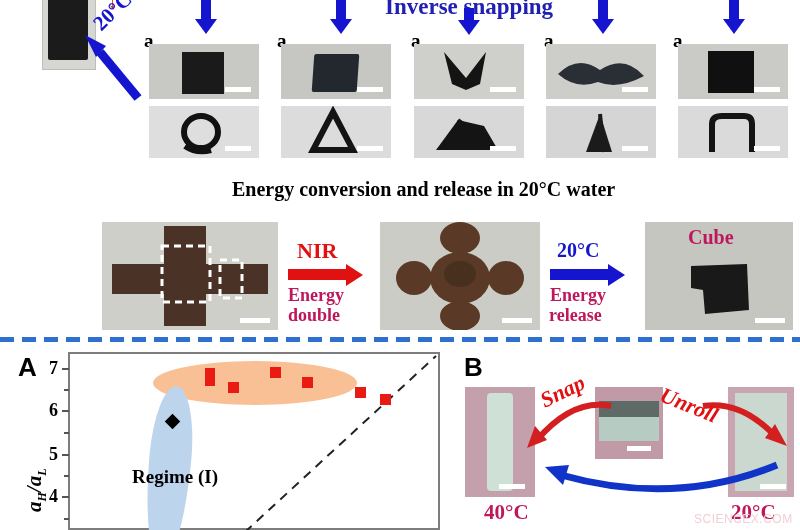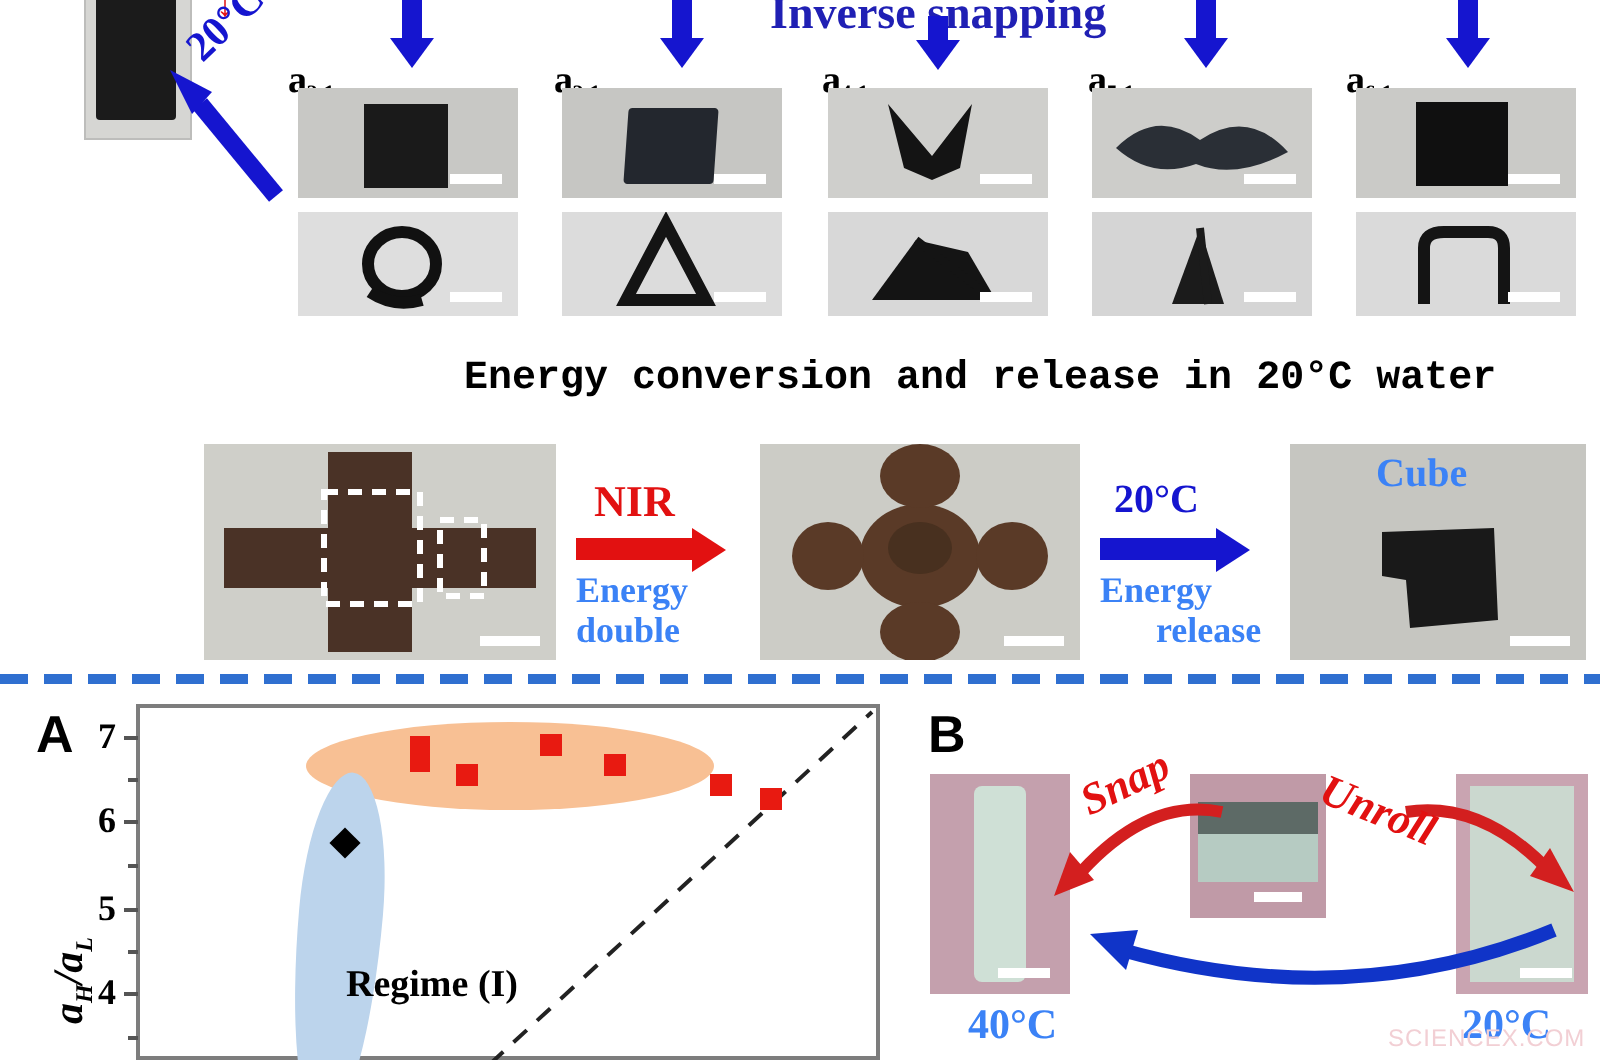--- a/index.html
+++ b/index.html
@@ -62,21 +62,21 @@
     font-family: "Liberation Serif", serif;
   }
   .lbl-red {
     position: absolute;
     color: #e21111;
     font-weight: bold;
     font-family: "Liberation Serif", serif;
   }
   .lbl-black {
     position: absolute;
-    color: #3b82f6;
+    color: #be185d;
     font-weight: bold;
     font-family: "Liberation Serif", serif;
   }
 
   .aLabel {
     position: absolute;
     font-family: "Liberation Serif", serif;
     font-weight: bold;
     font-size: 19px;
     color: #000;
@@ -305,21 +305,21 @@
       </svg>
     <div class="scalebar"></div>
   </div>
   <div class="photo" style="left:678px; top:106px; width:110px; height:52px; background:#dadada;">
     <svg width="110" height="52">
         <path d="M34,46 L34,18 Q34,10 44,10 L66,10 Q74,10 74,18 L74,46" fill="none" stroke="#141414" stroke-width="6"></path>
       </svg>
     <div class="scalebar"></div>
   </div>
 
-  <div class="heading" style="left:232px; top:178px; font-size:20px;font-family:Liberation Mono, monospace;">Energy conversion and release in 20°C water</div>
+  <div class="heading" style="left:232px; top:178px; font-size:20px;">Energy conversion and release in 20°C water</div>
 
   <div class="panel-letter" style="left:115px; top:258px;">B</div>
 
   <div class="photo" style="left:102px; top:222px; width:176px; height:108px; background:#cfcfc9;">
     <div style="position:absolute; left:10px; top:42px; width:156px; height:30px; background:#4a3226;"></div>
     <div style="position:absolute; left:62px; top:4px; width:42px; height:100px; background:#4a3226;"></div>
     <svg width="176" height="108" style="position:absolute; left:0; top:0;">
       <rect x="60" y="24" width="48" height="56" fill="none" stroke="#fff" stroke-width="3" stroke-dasharray="7,5"></rect>
       <rect x="118" y="38" width="22" height="38" fill="none" stroke="#fff" stroke-width="3" stroke-dasharray="7,5"></rect>
     </svg>
@@ -345,21 +345,21 @@
     </svg>
     <div class="scalebar" style="width:30px;"></div>
   </div>
 
   <div class="abs" style="left:550px; top:262px;">
     <div class="shaft-v" style="left:0; top:7px; width:62px; height:11px;"></div>
     <div class="head-r" style="left:58px; top:2px;"></div>
   </div>
   <div class="lbl-blue" style="left:557px; top:239px; font-size:20px;">20°C</div>
   <div class="lbl-black" style="left:550px; top:285px; font-size:18px;">Energy</div>
-  <div class="lbl-black" style="left:578px; top:305px; font-size:18px;">release</div>
+  <div class="lbl-black" style="left:549px; top:305px; font-size:18px;">release</div>
 
   <div class="photo" style="left:645px; top:222px; width:148px; height:108px; background:#c6c6c1;">
     <svg width="148" height="108" style="position:absolute; left:0; top:0;">
       <polygon points="46,44 102,42 104,88 60,92 58,68 46,66" fill="#191919"></polygon>
     </svg>
     <div class="scalebar" style="width:30px;"></div>
   </div>
   <div class="lbl-black" style="left:688px; top:226px; font-size:20px;">Cube</div>
 
   <div class="divider" style="top:337px;"></div>
@@ -378,21 +378,21 @@
 
     <div class="pt-square" style="left:135px; top:14px; width:10px; height:18px;"></div>
     <div class="pt-square" style="left:158px; top:28px; width:11px; height:11px;"></div>
     <div class="pt-square" style="left:200px; top:13px; width:11px; height:11px;"></div>
     <div class="pt-square" style="left:232px; top:23px; width:11px; height:11px;"></div>
     <div class="pt-square" style="left:285px; top:33px; width:11px; height:11px;"></div>
     <div class="pt-square" style="left:310px; top:40px; width:11px; height:11px;"></div>
 
     <div class="pt-diamond" style="left:97px; top:62px; width:11px; height:11px;"></div>
 
-    <div class="regime-lbl" style="left:62px; top:128px;margin-left:41px;">Regime (I)</div>
+    <div class="regime-lbl" style="left:62px; top:112px;">Regime (I)</div>
   </div>
 
   <div class="tick-lbl" style="left:40px; top:358px; width:18px;">7</div>
   <div class="tick-mark" style="left:62px; top:368px; width:7px;"></div>
   <div class="tick-lbl" style="left:40px; top:400px; width:18px;">6</div>
   <div class="tick-mark" style="left:62px; top:410px; width:7px;"></div>
   <div class="tick-lbl" style="left:40px; top:444px; width:18px;">5</div>
   <div class="tick-mark" style="left:62px; top:454px; width:7px;"></div>
   <div class="tick-lbl" style="left:40px; top:486px; width:18px;">4</div>
   <div class="tick-mark" style="left:62px; top:496px; width:7px;"></div>

